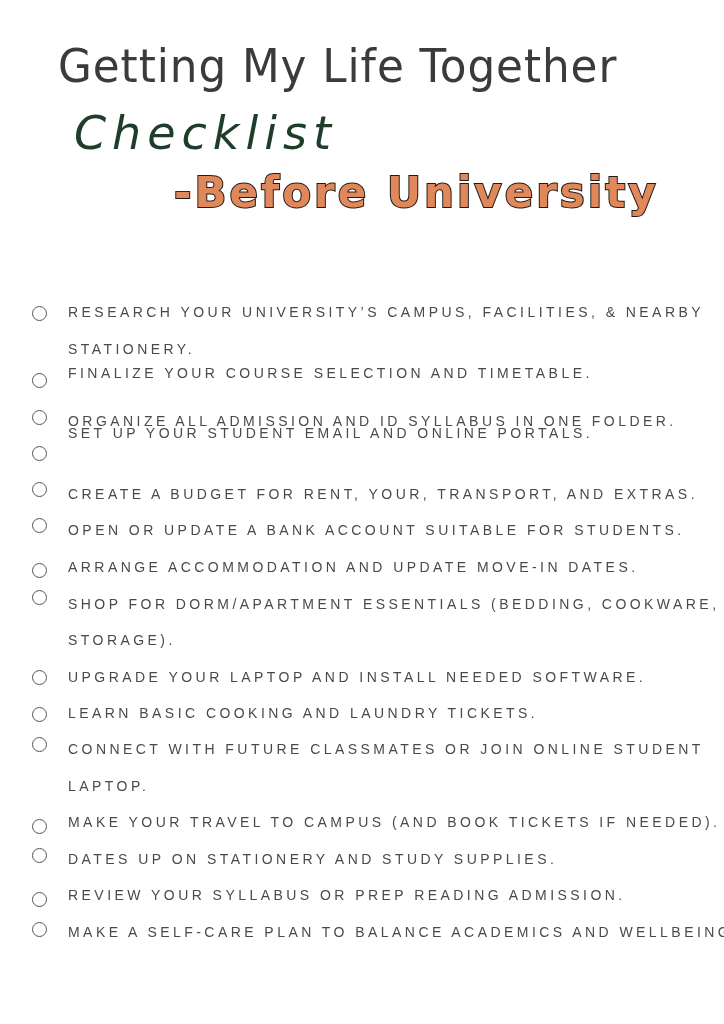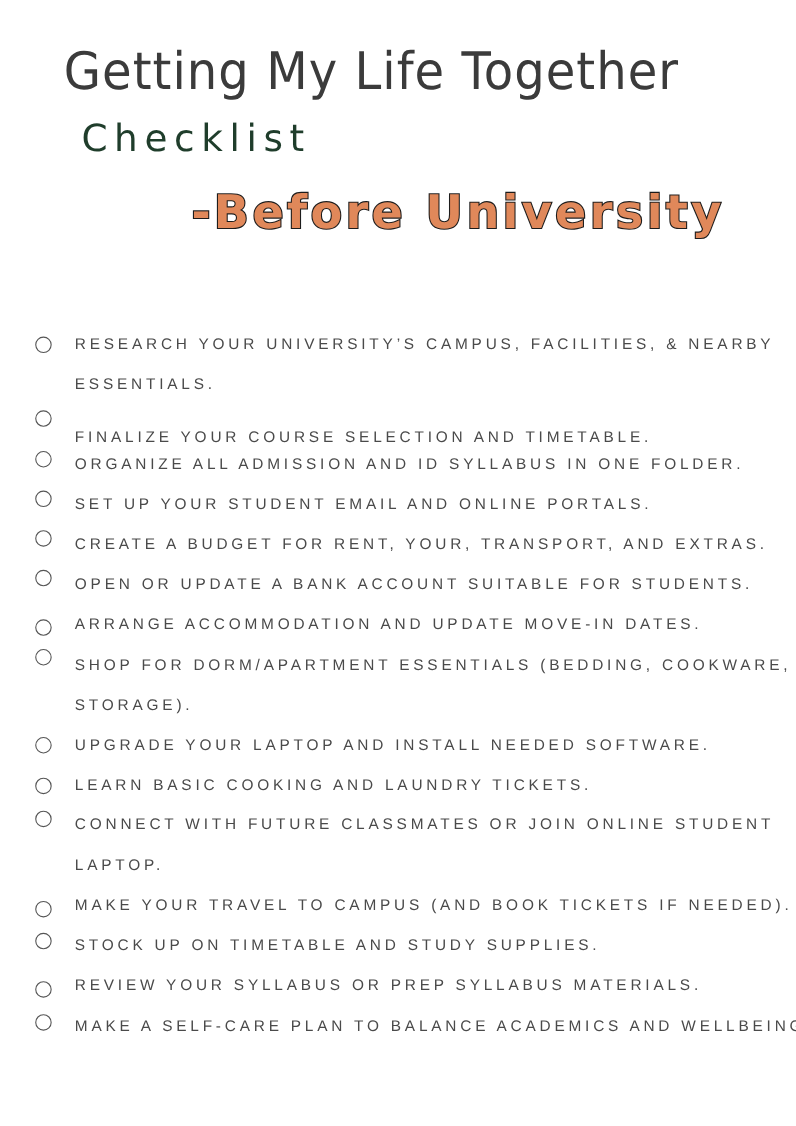--- a/index.html
+++ b/index.html
@@ -8,22 +8,22 @@
     font-family: "DejaVu Sans", sans-serif;
   }
   .title-line1 {
     position: absolute; left: 58px; top: 38px;
     font-family: "DejaVu Sans", sans-serif; font-size: 47px; letter-spacing: 1px;
     color: #3b3b3b; font-weight: normal; white-space: nowrap;
     transform: scaleX(0.93); transform-origin: left top;
   }
   .title-line2 {
     position: absolute; left: 74px; top: 106px;
-    font-family: "DejaVu Sans", sans-serif; font-size: 34px; letter-spacing: 6px;
-    color: #1f3d2b; white-space: nowrap;
+    font-family: "DejaVu Sans", sans-serif; font-size: 46px; letter-spacing: 6px;
+    color: #1f3d2b; white-space: nowrap; font-style: italic;
   }
   .title-line3 {
     position: absolute; left: 174px; top: 168px;
     font-family: "DejaVu Sans", sans-serif; font-size: 42px; letter-spacing: 3px; font-weight: bold;
     color: #e0885a; white-space: nowrap;
     -webkit-text-stroke: 2px #1c1c1c;
     paint-order: stroke fill;
   }
   .circle {
     position: absolute; left: 32px; width: 15px; height: 15px;
@@ -41,30 +41,30 @@
 
 <div>
   <div class="title-line1">Getting My Life Together</div>
   <div class="title-line2">Checklist</div>
   <div class="title-line3">-Before University</div>
 
   <div>
 
     <div class="circle" style="top:306px"></div>
     <div class="text" style="top:303px">RESEARCH YOUR UNIVERSITY’S CAMPUS, FACILITIES, &amp; NEARBY</div>
-    <div class="text" style="top:340px">ESSENTIALS.</div>
+    <div class="text" style="top:340px">STATIONERY.</div>
 
     <div class="circle" style="top:373px"></div>
-    <div class="text" style="top:388px">FINALIZE YOUR COURSE SELECTION AND TIMETABLE.</div>
+    <div class="text" style="top:364px">FINALIZE YOUR COURSE SELECTION AND TIMETABLE.</div>
 
     <div class="circle" style="top:410px"></div>
     <div class="text" style="top:412px">ORGANIZE ALL ADMISSION AND ID SYLLABUS IN ONE FOLDER.</div>
 
     <div class="circle" style="top:446px"></div>
-    <div class="text" style="top:449px">SET UP YOUR STUDENT EMAIL AND ONLINE PORTALS.</div>
+    <div class="text" style="top:424px">SET UP YOUR STUDENT EMAIL AND ONLINE PORTALS.</div>
 
     <div class="circle" style="top:482px"></div>
     <div class="text" style="top:485px">CREATE A BUDGET FOR RENT, YOUR, TRANSPORT, AND EXTRAS.</div>
 
     <div class="circle" style="top:518px"></div>
     <div class="text" style="top:521px">OPEN OR UPDATE A BANK ACCOUNT SUITABLE FOR STUDENTS.</div>
 
     <div class="circle" style="top:563px"></div>
     <div class="text" style="top:558px">ARRANGE ACCOMMODATION AND UPDATE MOVE-IN DATES.</div>
 
@@ -79,21 +79,21 @@
     <div class="text" style="top:704px">LEARN BASIC COOKING AND LAUNDRY TICKETS.</div>
 
     <div class="circle" style="top:737px"></div>
     <div class="text" style="top:740px">CONNECT WITH FUTURE CLASSMATES OR JOIN ONLINE STUDENT</div>
     <div class="text" style="top:777px">LAPTOP.</div>
 
     <div class="circle" style="top:819px"></div>
     <div class="text" style="top:813px">MAKE YOUR TRAVEL TO CAMPUS (AND BOOK TICKETS IF NEEDED).</div>
 
     <div class="circle" style="top:848px"></div>
-    <div class="text" style="top:850px">STOCK UP ON TIMETABLE AND STUDY SUPPLIES.</div>
+    <div class="text" style="top:850px">DATES UP ON STATIONERY AND STUDY SUPPLIES.</div>
 
     <div class="circle" style="top:892px"></div>
-    <div class="text" style="top:886px">REVIEW YOUR SYLLABUS OR PREP SYLLABUS MATERIALS.</div>
+    <div class="text" style="top:886px">REVIEW YOUR SYLLABUS OR PREP READING ADMISSION.</div>
 
     <div class="circle" style="top:922px"></div>
     <div class="text" style="top:923px">MAKE A SELF-CARE PLAN TO BALANCE ACADEMICS AND WELLBEING.</div>
   </div>
 </div>
 
 </body></html>

